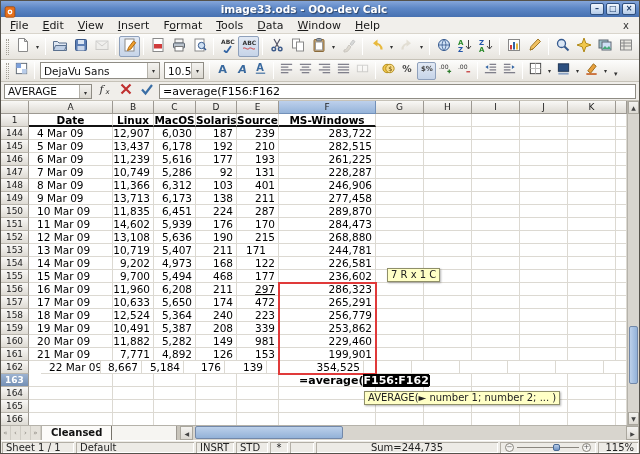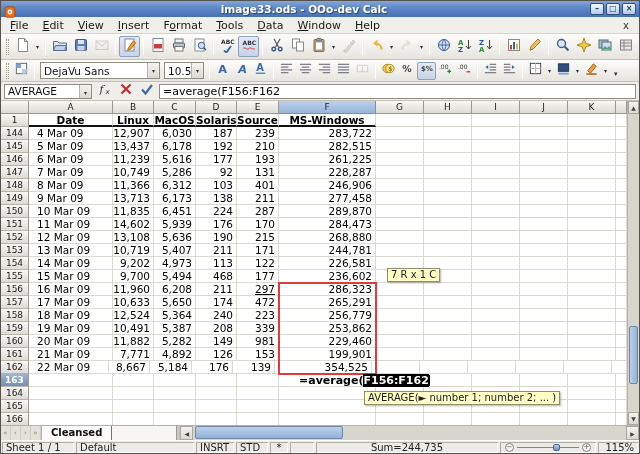--- a/index.html
+++ b/index.html
@@ -633,35 +633,35 @@
             <span class="cell" style="width: 48px;"></span>
             <span class="cell" style="width: 48px;"></span>
             <span class="cell fill"></span>
           </div>
           <div class="grow">
             <span class="rowh">153</span>
             <span class="cell date" style="width: 84px;">13 Mar 09</span>
             <span class="cell num" style="width: 41px;">10,719</span>
             <span class="cell num" style="width: 42px;">5,407</span>
             <span class="cell num" style="width: 41px;">211</span>
-            <span class="cell num" style="width: 42px;">171</span>
+            <span class="cell num" style="width: 42px; text-align: center;">171</span>
             <span class="cell num" style="width: 97px;">244,781</span>
             <span class="cell" style="width: 48px;"></span>
             <span class="cell" style="width: 48px;"></span>
             <span class="cell" style="width: 48px;"></span>
             <span class="cell" style="width: 48px;"></span>
             <span class="cell" style="width: 48px;"></span>
             <span class="cell fill"></span>
           </div>
           <div class="grow">
             <span class="rowh">154</span>
             <span class="cell date" style="width: 84px;">14 Mar 09</span>
             <span class="cell num" style="width: 41px;">9,202</span>
             <span class="cell num" style="width: 42px;">4,973</span>
-            <span class="cell num" style="width: 41px;">113</span>
+            <span class="cell num" style="width: 41px;">168</span>
             <span class="cell num" style="width: 42px;">122</span>
             <span class="cell num" style="width: 97px;">226,581</span>
             <span class="cell" style="width: 48px;"></span>
             <span class="cell" style="width: 48px;"></span>
             <span class="cell" style="width: 48px;"></span>
             <span class="cell" style="width: 48px;"></span>
             <span class="cell" style="width: 48px;"></span>
             <span class="cell fill"></span>
           </div>
           <div class="grow">
@@ -764,21 +764,21 @@
             <span class="cell num" style="width: 97px;">199,901</span>
             <span class="cell" style="width: 48px;"></span>
             <span class="cell" style="width: 48px;"></span>
             <span class="cell" style="width: 48px;"></span>
             <span class="cell" style="width: 48px;"></span>
             <span class="cell" style="width: 48px;"></span>
             <span class="cell fill"></span>
           </div>
           <div class="grow">
             <span class="rowh">162</span>
-            <span class="cell date" style="width: 80px;">22 Mar 09</span>
+            <span class="cell date" style="width: 60px; margin-left: 12px;">22 Mar 09</span>
             <span class="cell num" style="width: 41px;">8,667</span>
             <span class="cell num" style="width: 42px;">5,184</span>
             <span class="cell num" style="width: 41px;">176</span>
             <span class="cell num" style="width: 42px;">139</span>
             <span class="cell num" style="width: 97px;">354,525</span>
             <span class="cell" style="width: 48px;"></span>
             <span class="cell" style="width: 48px;"></span>
             <span class="cell" style="width: 48px;"></span>
             <span class="cell" style="width: 48px;"></span>
             <span class="cell" style="width: 48px;"></span>

